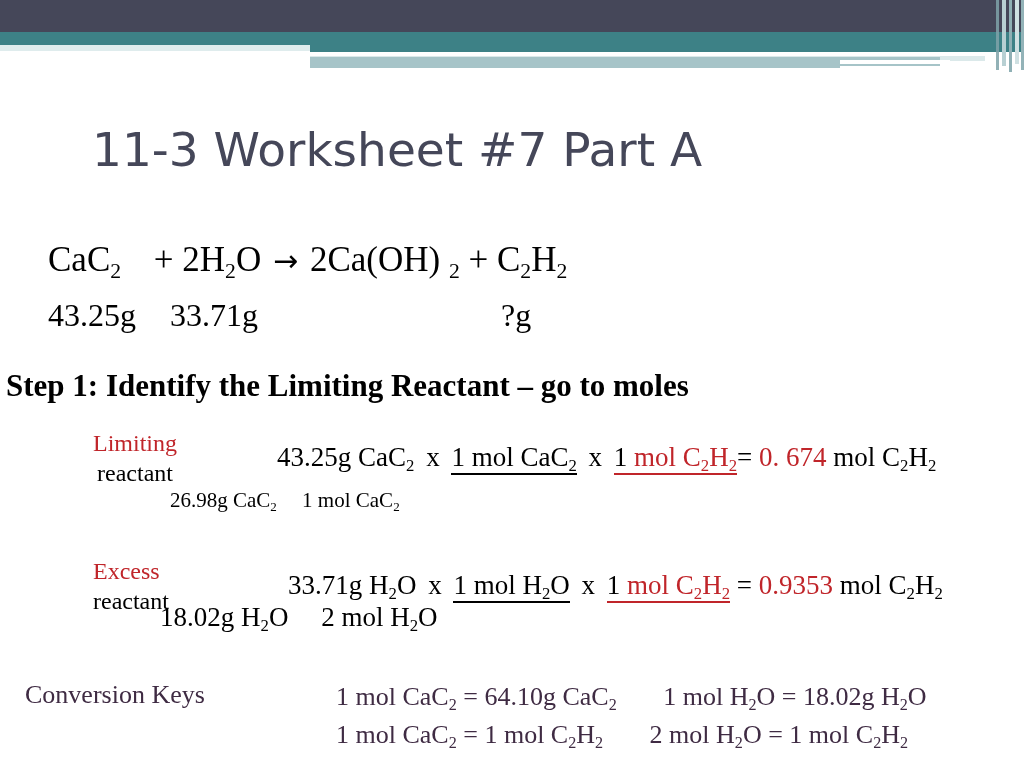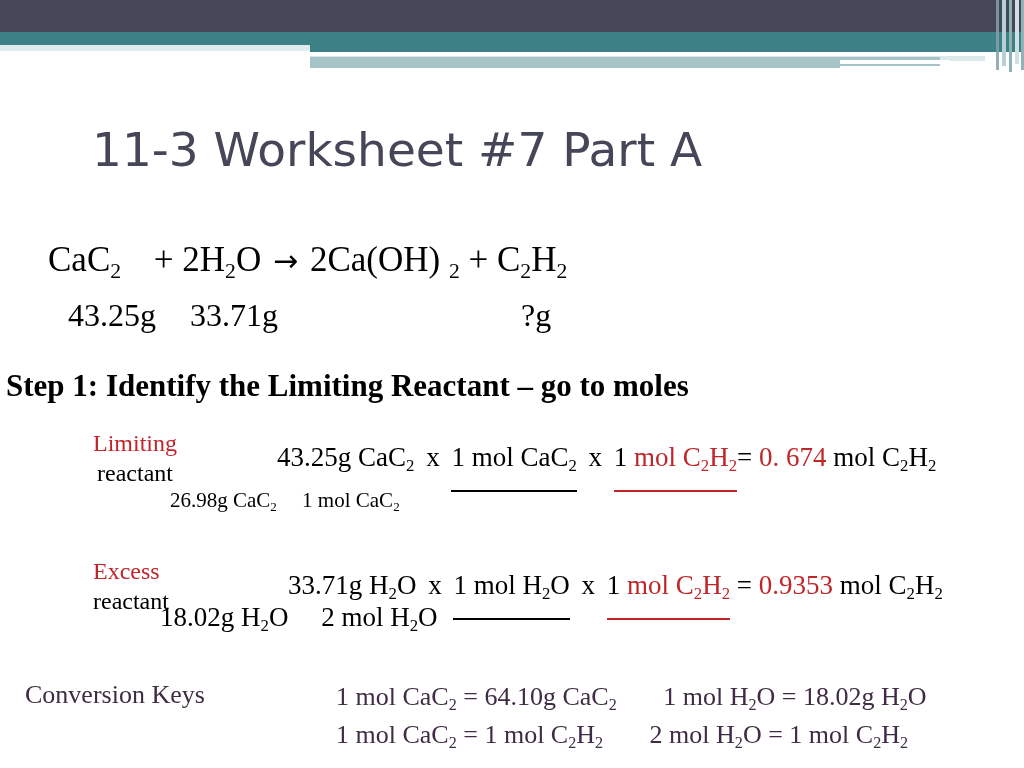--- a/index.html
+++ b/index.html
@@ -56,21 +56,20 @@
     position: absolute;
     left: 48px; top: 240px;
     font-size: 35px;
     white-space: nowrap;
   }
   #mass-line {
     position: absolute;
     left: 48px; top: 297px;
     font-size: 32px;
     white-space: nowrap;
-    margin-left: 20px;
   }
   #mass-line .gap-a { display: inline-block; width: 26px; }
   #mass-line .gap-b { display: inline-block; width: 235px; }
   #equation-line .sp-a { display: inline-block; width: 24px; }
 
   
   #step-heading {
     position: absolute;
     left: 6px; top: 368px;
     font-size: 31px;
@@ -88,21 +87,21 @@
   .row-label .tag-blk { color: #000; display: block; text-align: center; }
 
   .calc { position: absolute; font-size: 27px; white-space: nowrap; }
   #calc-limiting { left: 277px; top: 14px; }
   #calc-excess   { left: 288px; top: 14px; }
 
   .num-row { display: block; }
 
   .frac-u {
     border-bottom: 2px solid #000;
-    padding-bottom: 18px;
+    padding-bottom: 1px;
   }
   .frac-u.red { border-bottom-color: #c0252a; }
   .red { color: #c0252a; }
   .blk { color: #000; }
 
   .mulx { padding: 0 5px; }
 
   
   #den-limiting { position: absolute; left: 170px; top: 60px; font-size: 21px; white-space: nowrap; }
   #den-limiting .d-gap { display: inline-block; width: 20px; }

